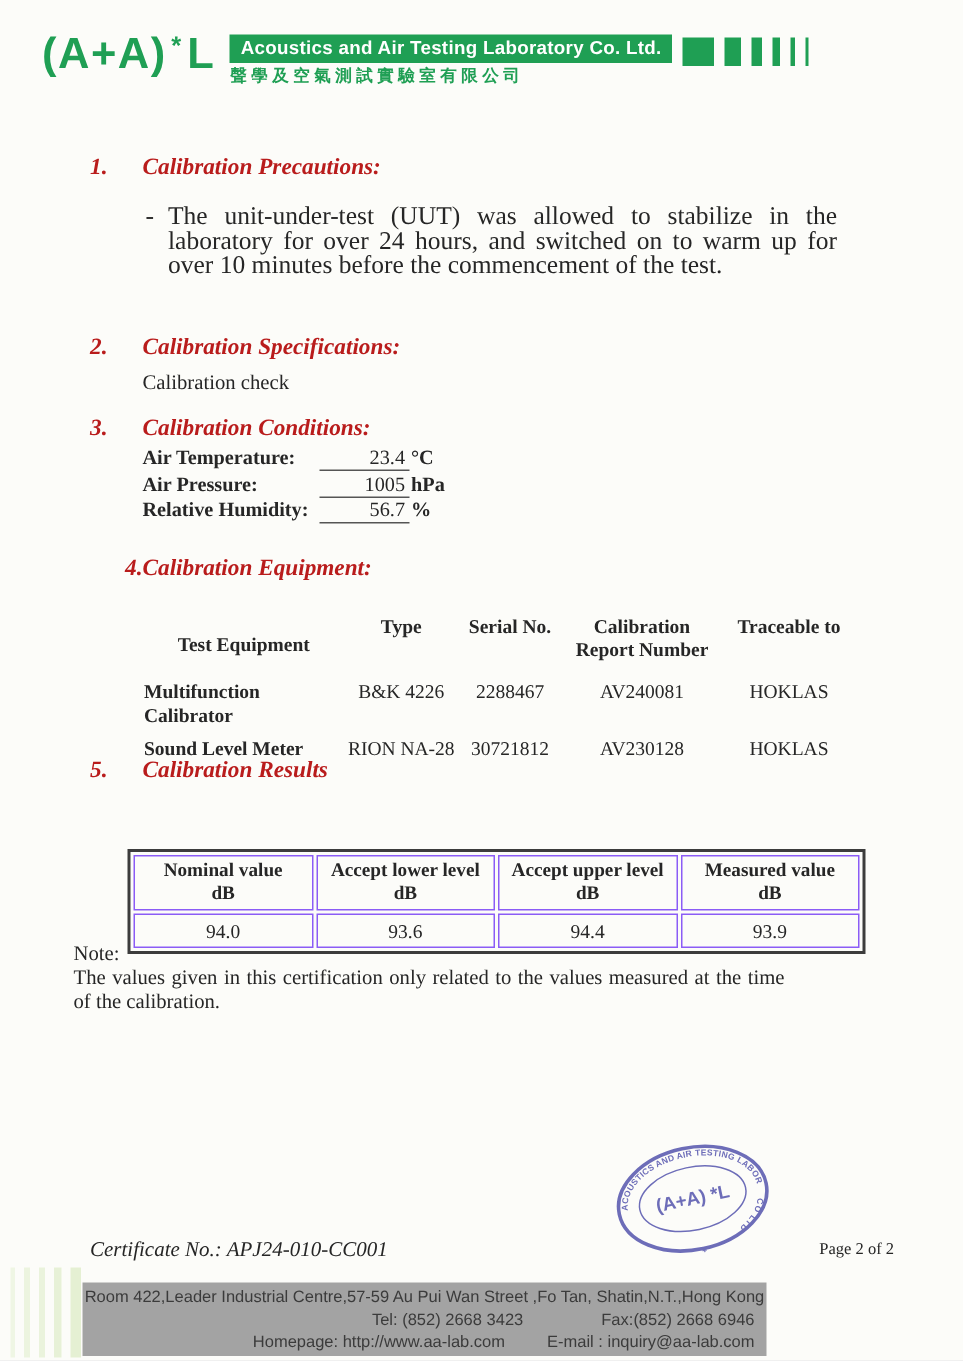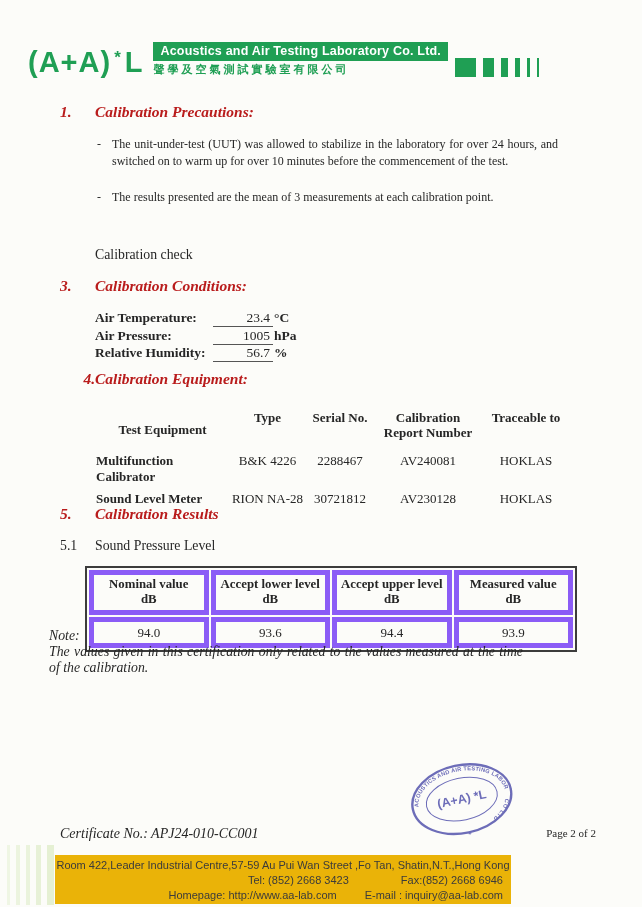--- a/index.html
+++ b/index.html
@@ -3,47 +3,47 @@
 <meta charset="utf-8">
 <style>
   html,body { margin:0; padding:0; background:#e8e8e8; }
   .page {
     position:relative; width:642px; height:907px; margin:0 auto;
     background:#fcfcf9; overflow:hidden;
     font-family:"Liberation Serif", serif; color:#262626;
   }
 
   
-  .header { position:absolute; top:21px; left:28px; display:flex; align-items:flex-end; }
+  .header { position:absolute; top:21px; left:28px; display:flex; align-items:flex-start; }
   .logo { font-family:"Liberation Sans", sans-serif; font-weight:700; font-size:29px;
           line-height:1.05; color:#1f9f54; white-space:nowrap; letter-spacing:1px; }
   .logo .star { font-size:17px; vertical-align:9px; margin:0 3px; }
-  .brand-text { margin-left:10px; margin-top:20px; font-family:"Liberation Sans", sans-serif; }
+  .brand-text { margin-left:10px; margin-top:2px; font-family:"Liberation Sans", sans-serif; }
   .banner { display:inline-block; background:#1f9f54; color:#fff; font-size:12.5px;
             font-weight:700; padding:2px 7px 3px 7px; letter-spacing:0.2px; }
   .banner-zh { color:#1f9f54; font-size:11px; font-weight:700; letter-spacing:3px; margin-top:1px; }
   .bars { display:flex; gap:7px; margin-left:7px; margin-top:4px; height:19px; }
   .bars span { background:#1f9f54; display:block; height:100%; }
 
   
   .sec-head { position:absolute; left:60px; font-weight:700; font-style:italic;
               font-size:15.5px; white-space:nowrap; color:#b91c1c; }
   .sec-num { display:inline-block; width:35px; }
   #sec1 { top:103px; } #sec2 { top:223px; } #sec3 { top:277px; }
   #sec4 { top:370px;text-align:right; } #sec5 { top:505px; }
 
-  .bullet { position:absolute; left:95px; width:463px; font-size:12px;
+  .bullet { position:absolute; left:95px; width:463px; font-size:17px;
             line-height:16.5px; text-align:justify; padding-left:17px; box-sizing:border-box; }
   .bullet .dash { position:absolute; left:2px; }
   .bullet .dash::before { content:"-"; }
   #bullet1 { top:136px; } #bullet2 { top:189px; }
 
   .spec-body { position:absolute; left:95px; top:247px; font-size:13.8px; }
 
-  .conditions { position:absolute; left:95px; top:310px; font-size:13.5px; }
+  .conditions { position:absolute; left:95px; top:297px; font-size:13.5px; }
   .cond-row { display:flex; height:17.5px; align-items:baseline; }
   .cond-label { width:118px; font-weight:700; }
   .cond-value { display:inline-block; width:60px; border-bottom:1px solid #555;
                 text-align:right; padding-right:3px; box-sizing:border-box; }
   .cond-unit { font-weight:700; margin-left:1px; }
 
   
   .equip-table { position:absolute; left:95px; top:410px; width:476px;
                  border-collapse:collapse; font-size:13px; text-align:center; }
   .equip-table th { font-weight:700; line-height:15px; padding:0 2px; }
@@ -52,39 +52,39 @@
   .equip-table thead tr { height:38px; }
   .equip-table tbody tr { height:30px; }
   .equip-table tbody td { vertical-align:top; padding-top:5px;margin-top:44px; }
   .equip-table tbody td:first-child { text-align:left; font-weight:700; }
 
   
   .results-table { position:absolute; left:85px; top:566px; width:492px;
                    border-spacing:2px; border-collapse:separate;
                    border:2px solid #3c3c3c; font-size:13px; text-align:center;
                    table-layout:fixed; }
-  .results-table td { border:5px solid #8b5cf6; }
+  .results-table td { border:1px solid #8b5cf6; }
   .results-table .hd { font-weight:700; font-size:12.8px; line-height:15px; padding:2px 0 3px 0; }
   .results-table .val-row td { height:19px; }
 
   
   .note { position:absolute; left:49px; top:628px; width:474px;
-          font-size:13.8px; line-height:16px;font-style:italic; }
+          font-size:13.8px; line-height:16px; }
   .note-text { text-align:justify; }
 
   
   .stamp { position:absolute; left:405px; top:756px; transform:rotate(-12deg); opacity:0.88; }
 
   
   .cert-line { position:absolute; left:60px; top:826px; font-style:italic; font-size:14px; }
   .page-num  { position:absolute; right:46px; top:827px; font-size:11px;margin-left:40px; }
 
   
   .footer-band { position:absolute; left:55px; top:855px; width:456px; height:49px;
-                 background:#eab308; font-family:"Liberation Sans", sans-serif;
+                 background:#a3a3a3; font-family:"Liberation Sans", sans-serif;
                  font-size:11px; color:#3b3b3b; line-height:15px;
                  padding-top:3px; box-sizing:border-box; }
   .f1 { text-align:center; }
   .f2, .f3 { text-align:right; padding-right:8px; }
   .f2 .gapped { margin-right:52px; }
   .f3 .gapped { margin-right:28px; }
   .footer-bars { position:absolute; left:7px; top:845px; height:60px; display:flex; gap:6px; }
   .footer-bars span { display:block; height:100%; }
 </style>
 </head>
@@ -108,25 +108,24 @@
     </div>
   </div>
 
   <div class="sec-head" id="sec1">
     <span class="sec-num">1.</span><span>Calibration Precautions:</span>
   </div>
   <div class="bullet" id="bullet1">
     <span class="dash"></span>
     <span>The unit-under-test (UUT) was allowed to stabilize in the laboratory for over 24 hours, and switched on to warm up for over 10 minutes before the commencement of the test.</span>
   </div>
-  <div class="bullet" id="bullet2">
-    <span class="dash"></span>
-    <span>The results presented are the mean of 3 measurements at each calibration point.</span>
-  </div>
-
+
+  <div class="sec-head" id="sec2">
+    <span class="sec-num">2.</span><span>Calibration Specifications:</span>
+  </div>
   <div class="spec-body">Calibration check</div>
 
   <div class="sec-head" id="sec3">
     <span class="sec-num">3.</span><span>Calibration Conditions:</span>
   </div>
   <div class="conditions">
     <div class="cond-row">
       <span class="cond-label">Air Temperature:</span>
       <span class="cond-value">23.4</span>
       <span class="cond-unit">°C</span>
@@ -176,23 +175,20 @@
         <td>RION NA-28</td>
         <td>30721812</td>
         <td>AV230128</td>
         <td>HOKLAS</td>
       </tr>
     </tbody>
   </table>
 
   <div class="sec-head" id="sec5">
     <span class="sec-num">5.</span><span>Calibration Results</span>
-  </div>
-  <div style="position:absolute; left:60px; top:538px; font-size:13.8px;">
-    <span style="display:inline-block; width:35px;">5.1</span><span>Sound Pressure Level</span>
   </div>
 
   <table class="results-table">
     <tbody>
       <tr>
         <td class="hd">
             <div>Nominal value</div>
             <div>dB</div>
           </td>
         <td class="hd">

